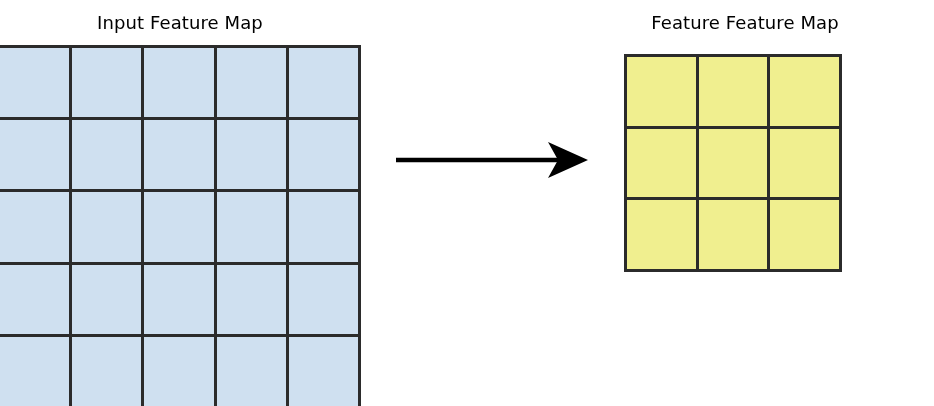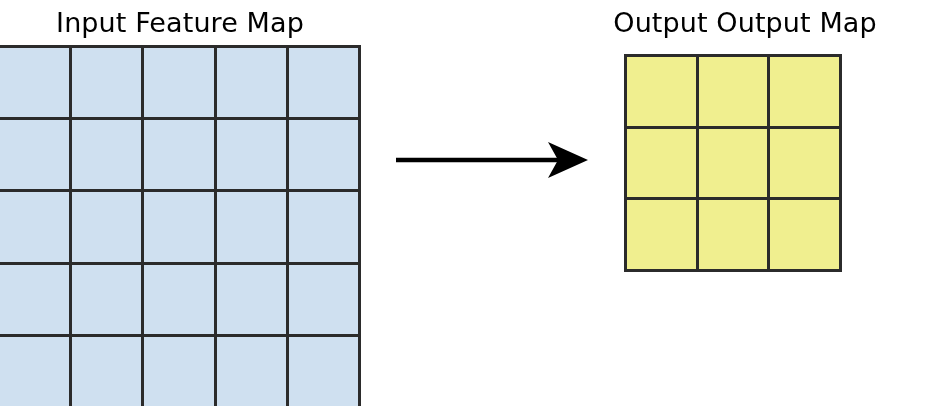--- a/index.html
+++ b/index.html
@@ -14,21 +14,21 @@
     position: relative;
     width: 934px;
     height: 406px;
     background: #ffffff;
     overflow: hidden;
   }
 
   
   .title {
     position: absolute;
-    font-size: 27px;
+    font-size: 18px;
     line-height: 27px;
     color: #000000;
     white-space: nowrap;
     font-weight: 400;
     letter-spacing: 0.1px;
     text-align: center;
   }
   #input-title {
     left: 0px;
     top: 9px;
@@ -119,21 +119,21 @@
     <div class="cell"></div>
     <div class="cell"></div>
     <div class="cell"></div>
   </div>
 
   <svg id="arrow" viewBox="0 0 200 60">
     <line x1="4" y1="30" x2="176" y2="30" stroke="#000000" stroke-width="4.5"></line>
     <path d="M 196 30 L 156 48 L 166 30 L 156 12 Z" fill="#000000"></path>
   </svg>
 
-  <div class="title" id="output-title">Output Output Map</div>
+  <div class="title" id="output-title">Feature Feature Map</div>
 
   <div class="grid" id="output-grid">
     <div class="cell"></div>
     <div class="cell"></div>
     <div class="cell"></div>
     <div class="cell"></div>
     <div class="cell"></div>
     <div class="cell"></div>
     <div class="cell"></div>
     <div class="cell"></div>

